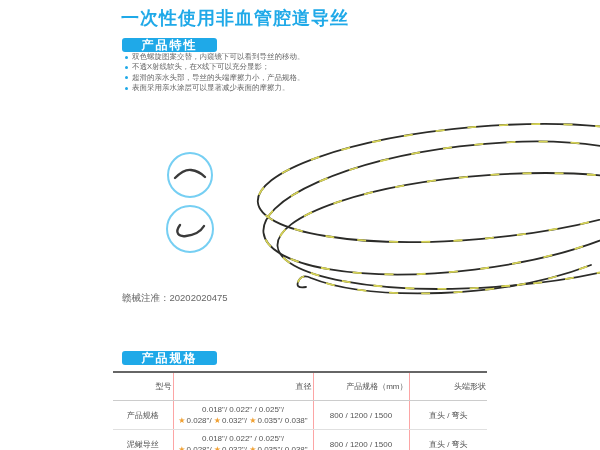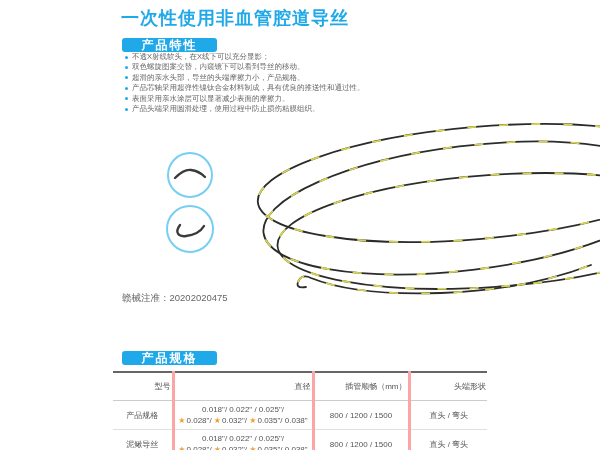--- a/index.html
+++ b/index.html
@@ -26,40 +26,38 @@
   .wire-yellow{stroke:var(--wire-yellow);stroke-width:1.8;fill:none;stroke-linecap:butt;
         stroke-dasharray:9 23;}
   .tip-line{stroke:#3a3a3a;fill:none;stroke-linecap:round;}
   .registration{position:absolute;left:122px;top:292px;font-size:9.5px;color:#666;}
   .spec-table{position:absolute;left:113px;top:371px;width:374px;border-collapse:collapse;
         font-size:8px;color:#555;table-layout:fixed;
         border-top:2px solid #666;border-bottom:2px solid #666;}
   .spec-table th{font-weight:normal;height:25px;border-bottom:1px solid #ccc;text-align:right;}
   .spec-table td{height:26px;text-align:center;border-bottom:1px solid #e0e0e0;}
   .spec-table tr:last-child td{border-bottom:none;}
-  .spec-table th + th, .spec-table td + td{border-left:3px solid #fca5a5;}
+  .spec-table th + th, .spec-table td + td{border-left:1px solid #fca5a5;}
   .diam-line{line-height:11px;}
   .star{color:var(--star);font-size:8px;margin-right:1px;}
 </style>
 </head>
 <body>
 
 <div class="page">
 
   <h1 class="page-title">一次性使用非血管腔道导丝</h1>
 
   <div class="badge features">产品特性</div>
 
   <ul class="feature-list">
+      <li>双色螺旋图案交替，内窥镜下可以看到导丝的移动。</li>
       <li>不透X射线软头，在X线下可以充分显影；</li>
-      <li>双色螺旋图案交替，内窥镜下可以看到导丝的移动。</li>
       <li>超滑的亲水头部，导丝的头端摩擦力小，产品规格。</li>
-      <li>产品芯轴采用超弹性镍钛合金材料制成，具有优良的推送性和通过性。</li>
       <li>表面采用亲水涂层可以显著减少表面的摩擦力。</li>
-      <li>产品头端采用圆滑处理，使用过程中防止损伤粘膜组织。</li>
     </ul>
 
   <div class="inset straight">
     <svg viewBox="0 0 42 42">
       <path class="tip-line" stroke-width="2.4" d="M 6 24 Q 15 15 22 16 Q 30 17 36 23"></path>
     </svg>
   </div>
   <div class="inset curved">
     <svg viewBox="0 0 44 44">
       <path class="tip-line" stroke-width="2.4" d="M 12 18 C 6 26 11 30 18 29 C 27 28 33 24 36 19"></path>
@@ -87,21 +85,21 @@
     <colgroup>
         <col style="width:60px">
         <col style="width:140px">
         <col style="width:96px">
         <col style="width:78px">
       </colgroup>
     <thead>
         <tr>
           <th>型号</th>
           <th>直径</th>
-          <th>插管顺畅（mm）</th>
+          <th>产品规格（mm）</th>
           <th>头端形状</th>
         </tr>
       </thead>
     <tbody>
         <tr>
           <td>产品规格</td>
           <td>
             <div class="diam-line">0.018"/ 0.022" / 0.025"/</div>
             <div class="diam-line"><span class="star">★</span>0.028"/ <span class="star">★</span>0.032"/ <span class="star">★</span>0.035"/ 0.038"</div>
           </td>

